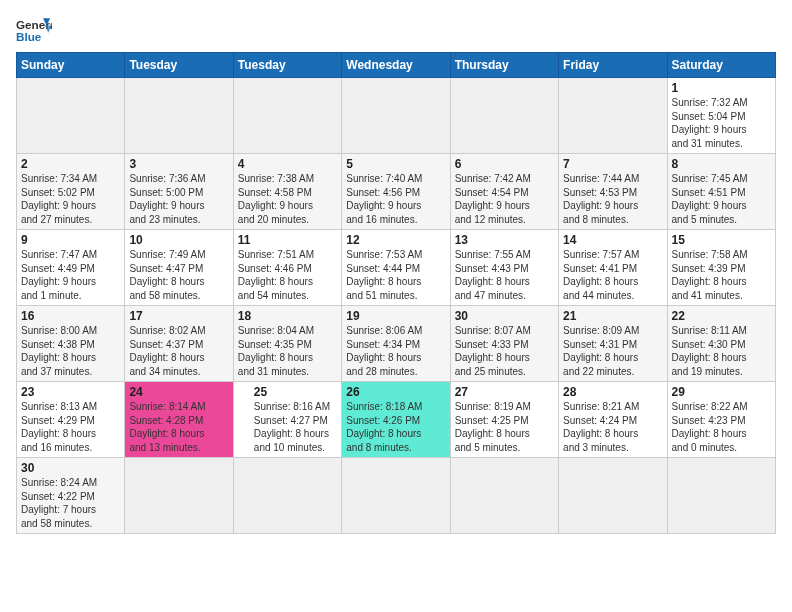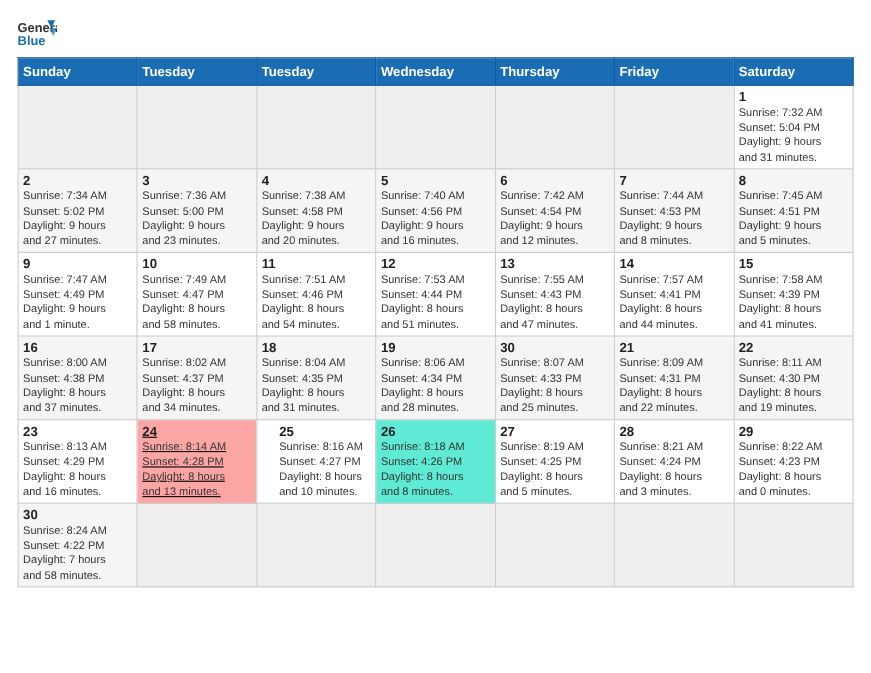--- a/index.html
+++ b/index.html
@@ -223,21 +223,21 @@
           <td style="background: rgb(245, 245, 245);">
             <span class="day-num">22</span>
             <div class="day-info">Sunrise: 8:11 AM<br>Sunset: 4:30 PM<br>Daylight: 8 hours<br>and 19 minutes.</div>
           </td>
         </tr>
         <tr>
           <td style="background: rgb(255, 255, 255);">
             <span class="day-num">23</span>
             <div class="day-info">Sunrise: 8:13 AM<br>Sunset: 4:29 PM<br>Daylight: 8 hours<br>and 16 minutes.</div>
           </td>
-          <td style="background: #fca5a5; text-decoration: underline;">
+          <td style="background: #ec4899;">
             <span class="day-num">24</span>
             <div class="day-info">Sunrise: 8:14 AM<br>Sunset: 4:28 PM<br>Daylight: 8 hours<br>and 13 minutes.</div>
           </td>
           <td style="background: rgb(255, 255, 255); padding-left: 20px;">
             <span class="day-num">25</span>
             <div class="day-info">Sunrise: 8:16 AM<br>Sunset: 4:27 PM<br>Daylight: 8 hours<br>and 10 minutes.</div>
           </td>
           <td style="background: #5eead4;">
             <span class="day-num">26</span>
             <div class="day-info">Sunrise: 8:18 AM<br>Sunset: 4:26 PM<br>Daylight: 8 hours<br>and 8 minutes.</div>

